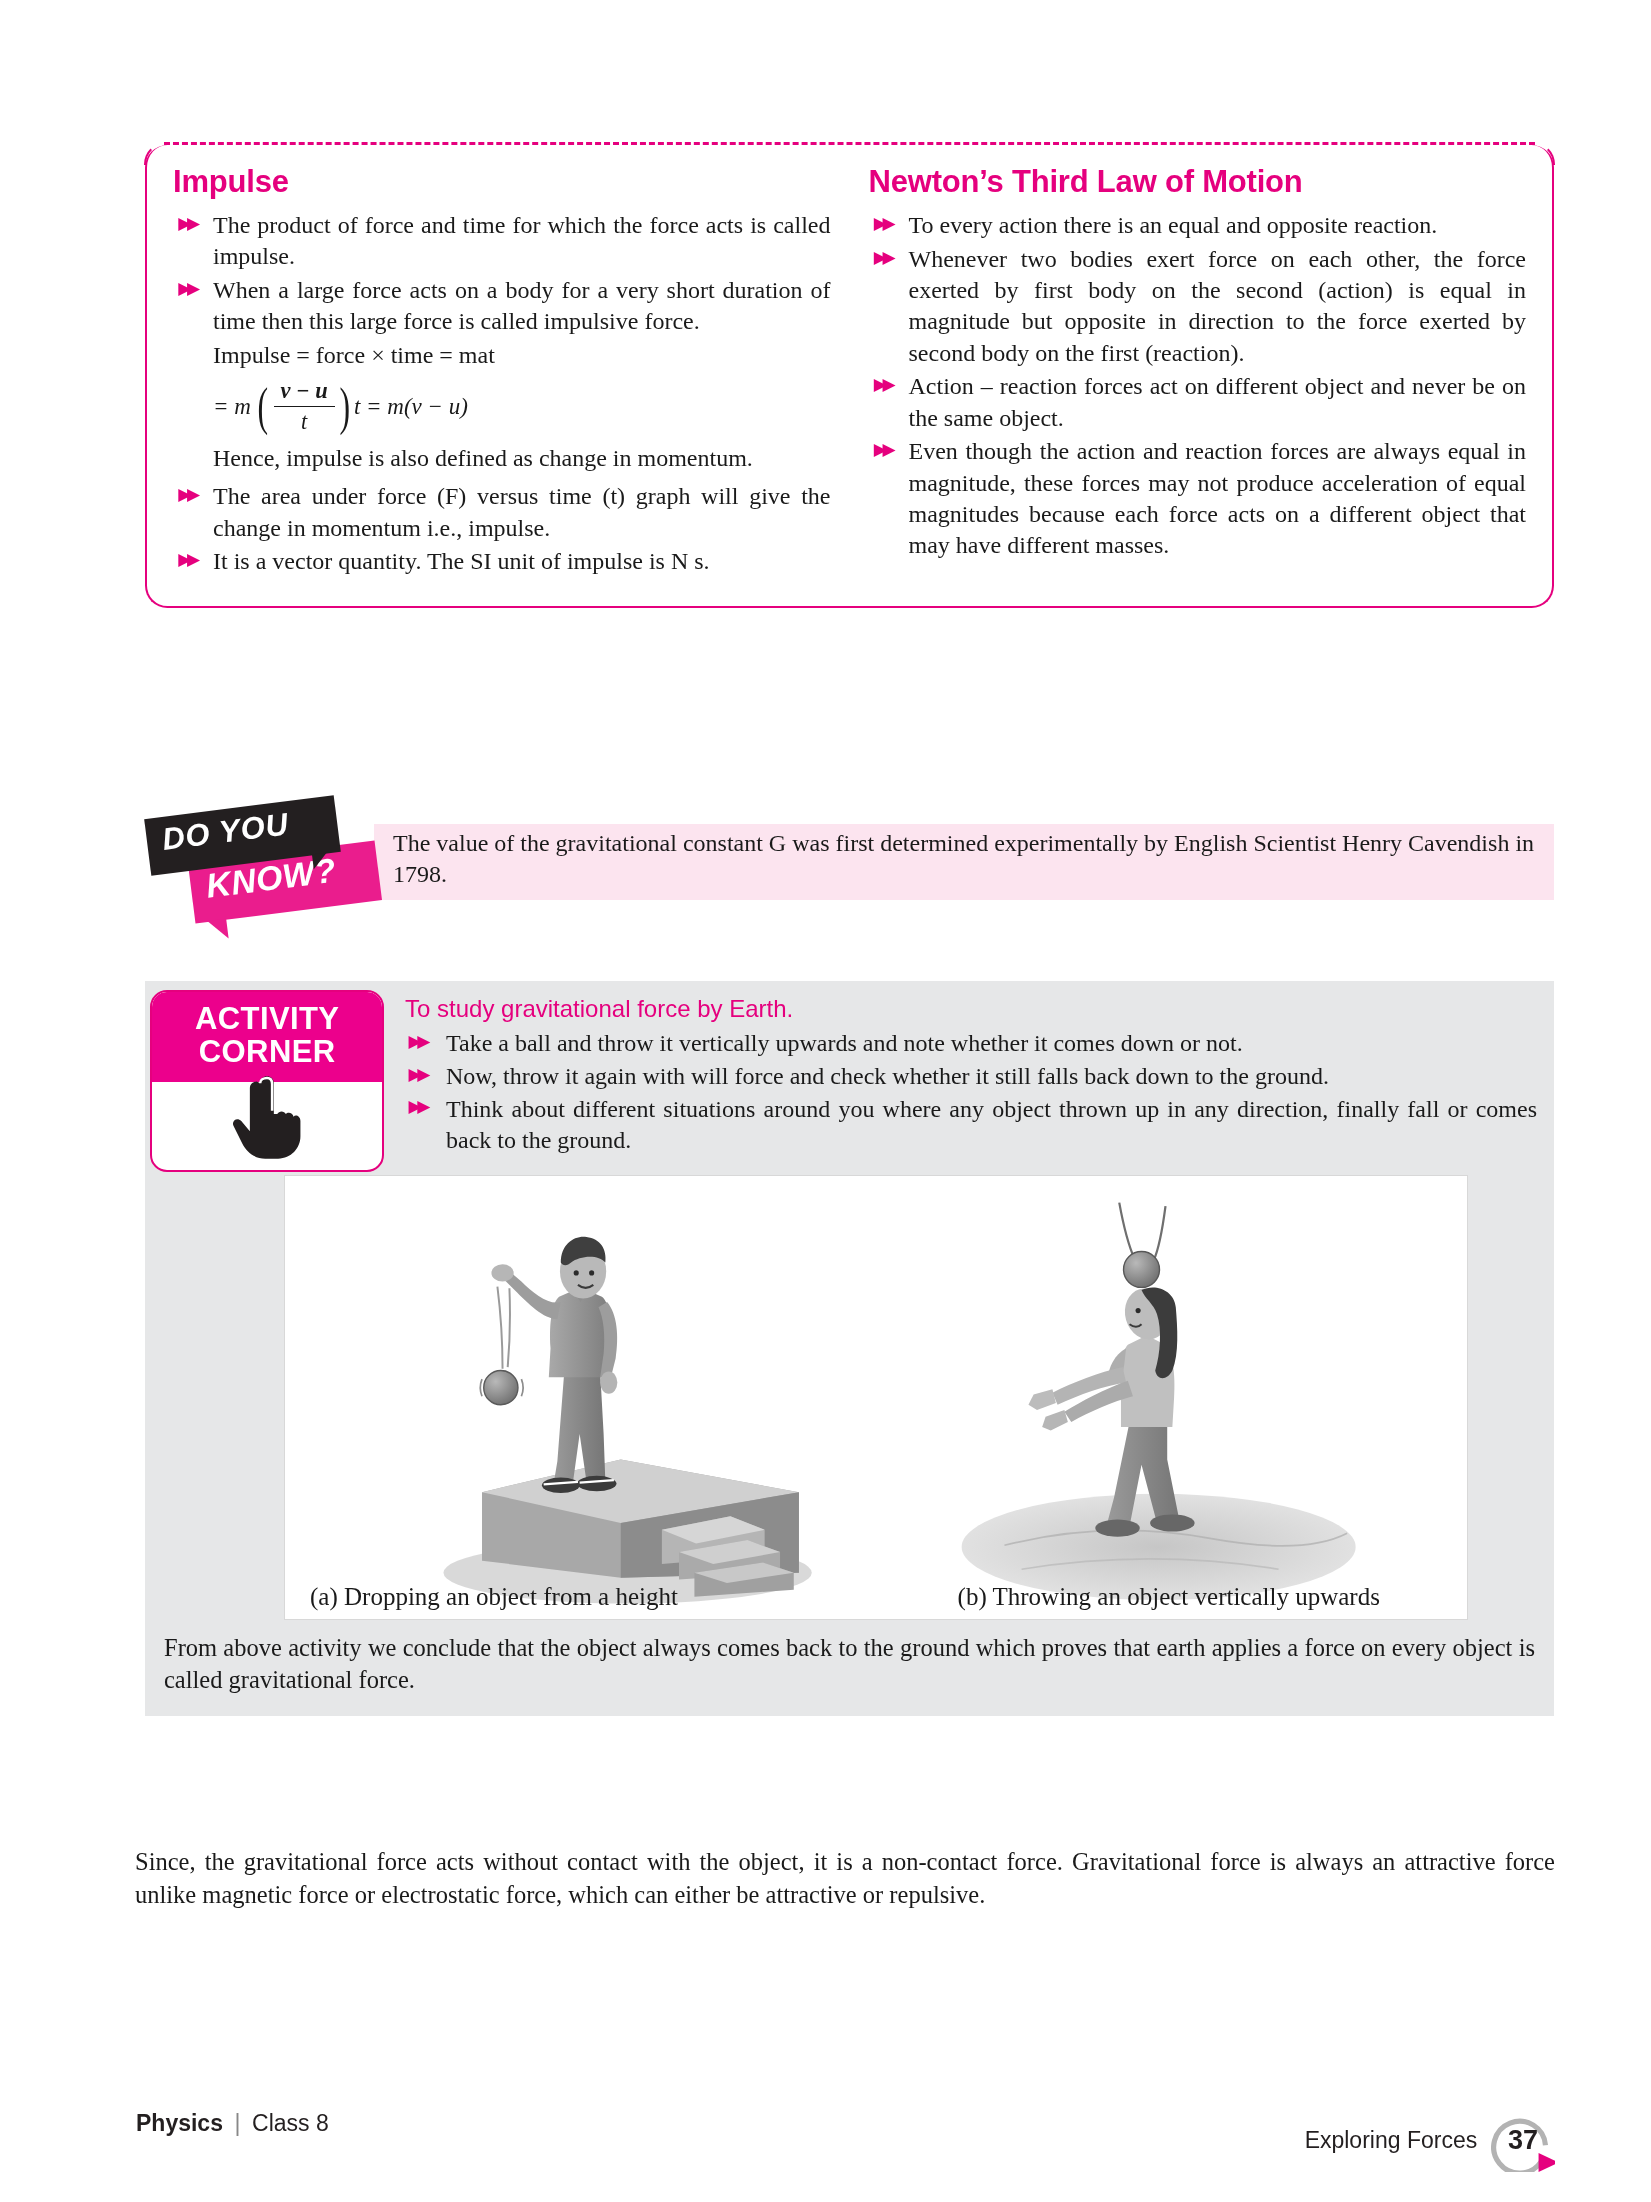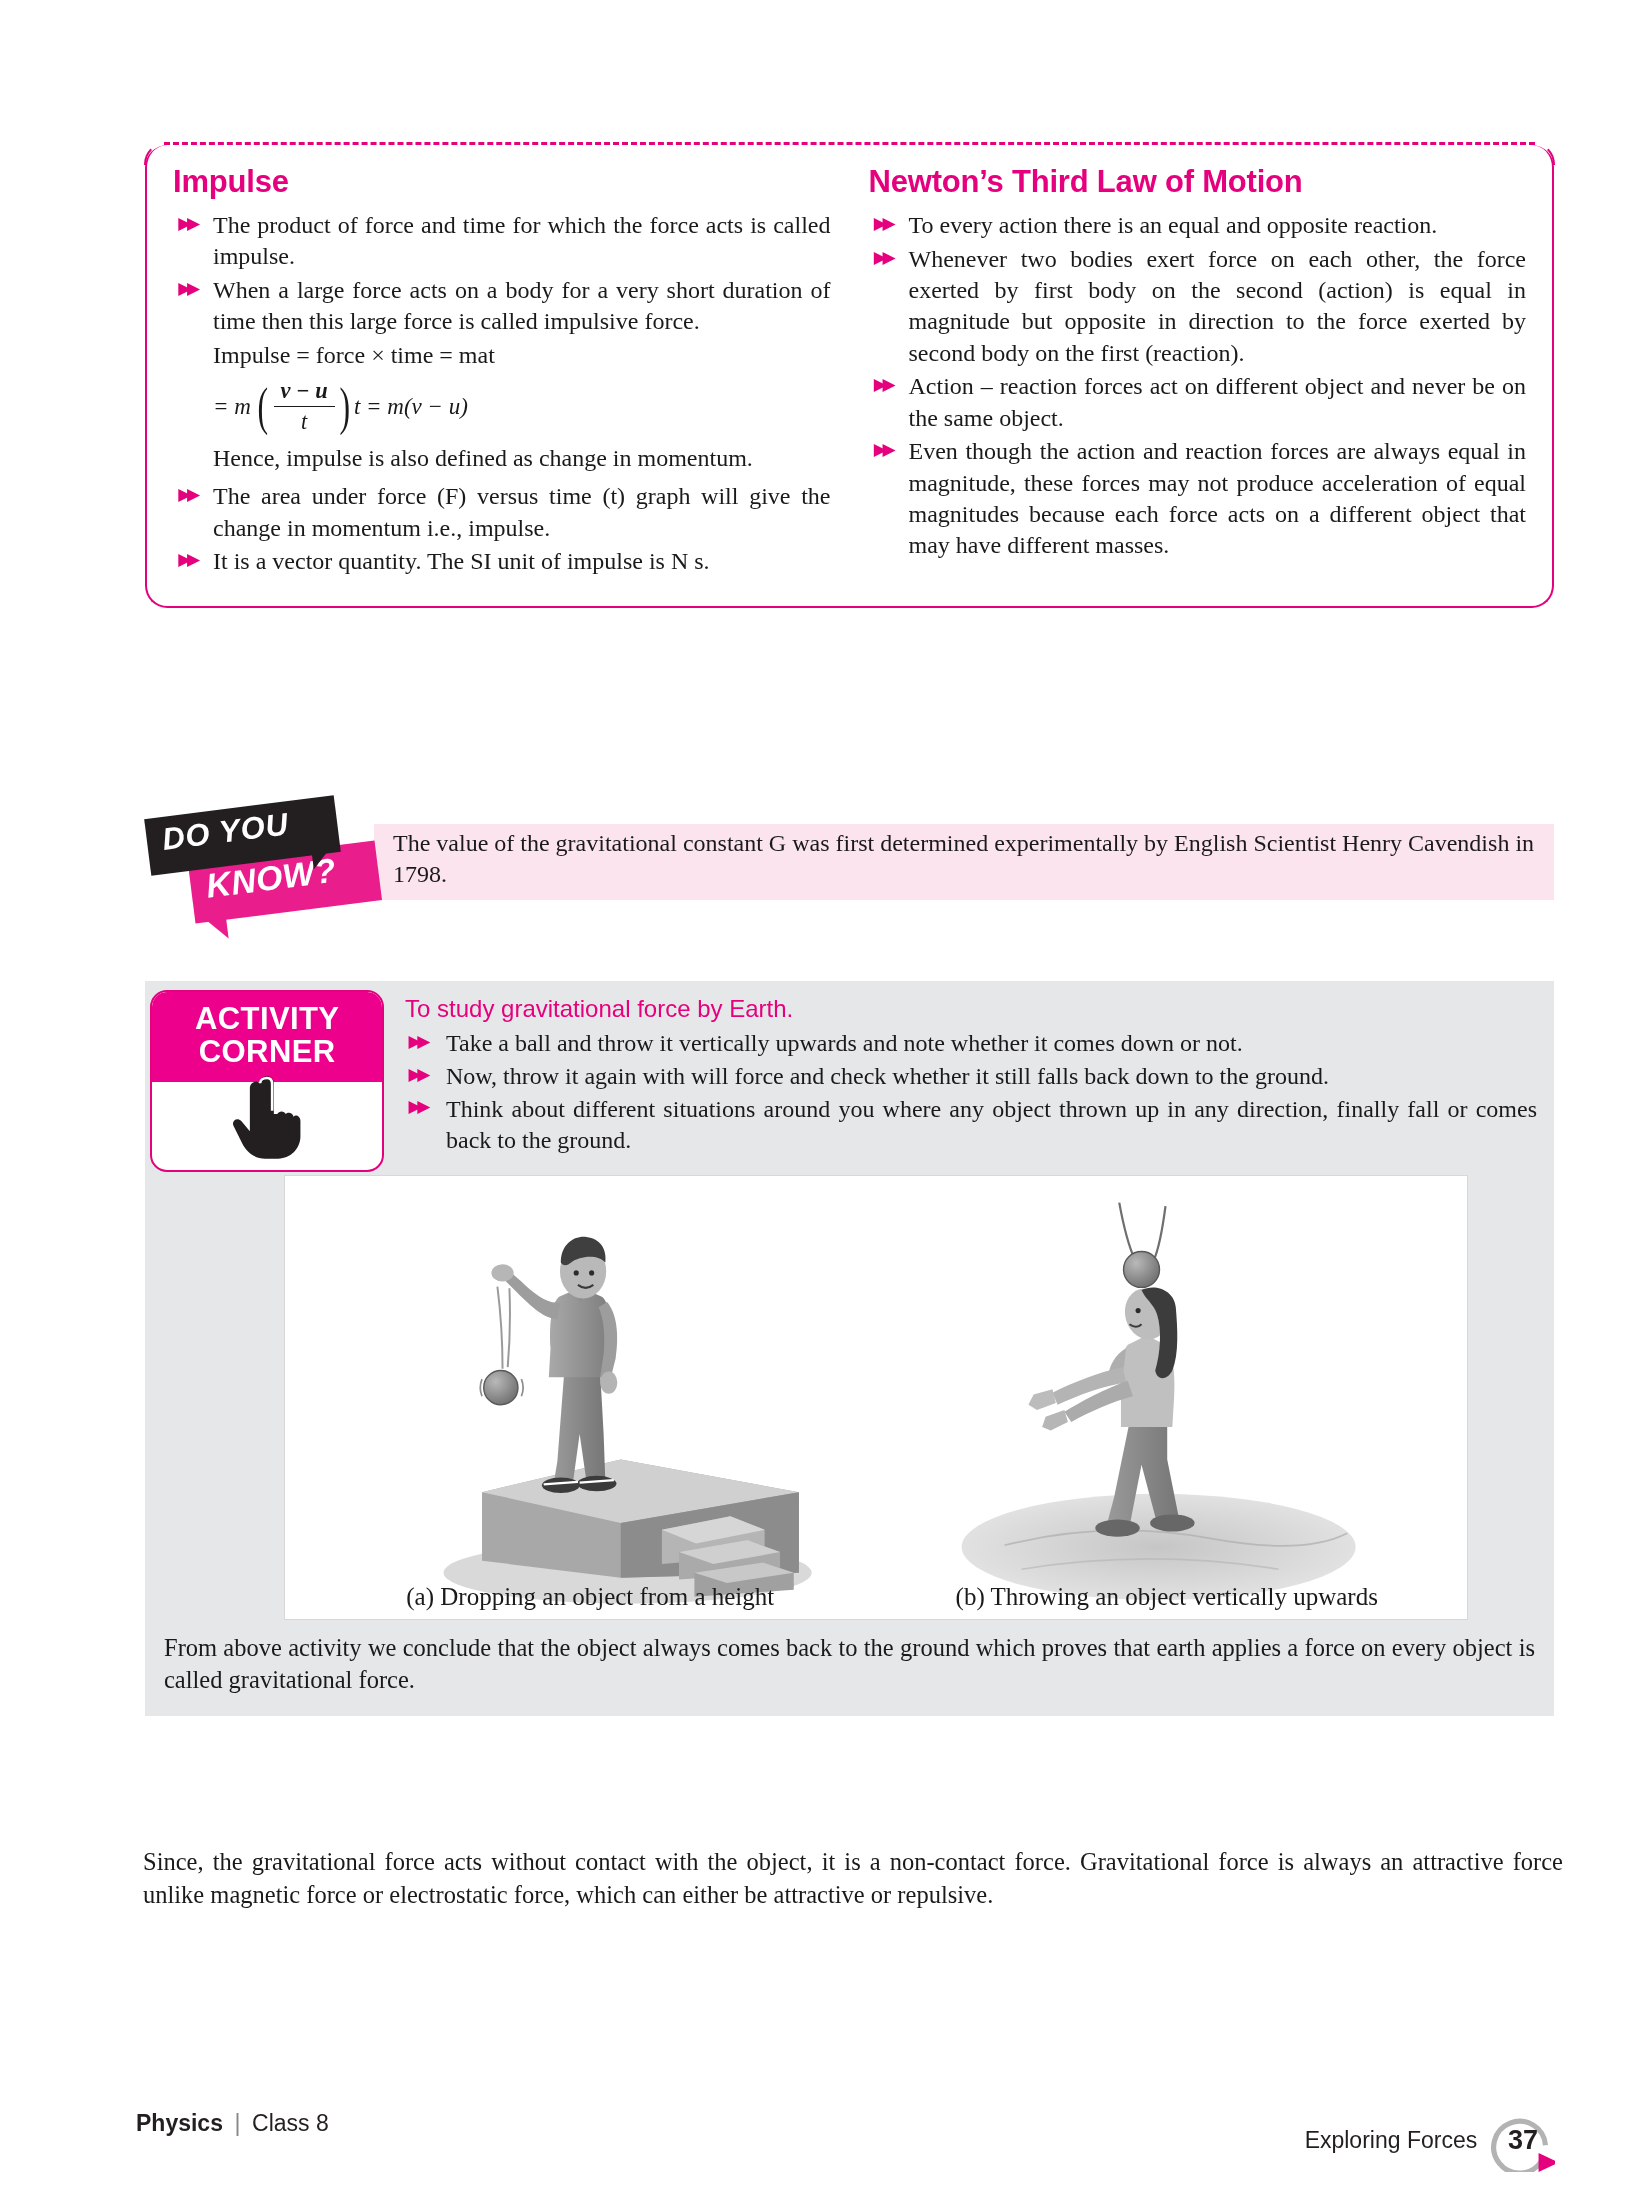--- a/index.html
+++ b/index.html
@@ -301,34 +301,34 @@
     height: 443px;
     overflow: hidden;
   }
   .fig-cap-row {
     position: absolute;
     bottom: 8.6px;
     left: 0; right: 0;
     display: flex;
     font-size: 25px;
   }
-  .fig-cap-a { width: 50%; text-align: center; padding-left: 17px;}
+  .fig-cap-a { width: 50%; padding-left: 25px;}
   .fig-cap-b { width: 50%; text-align: center; padding-right: 12px;}
 
   .conclusion {
     padding: 12px 19px 19px 19px;
     font-size: 24.5px;
     line-height: 1.32;
     text-align: justify;
   }
 
   
   .closing {
     position: absolute;
-    left: 143px;
+    left: 135px;
     top: 1846px;
     width: 1420px;
     font-size: 24.5px;
     line-height: 1.34;
     text-align: justify;
   }
 
   
   .footer-left {
     position: absolute;

